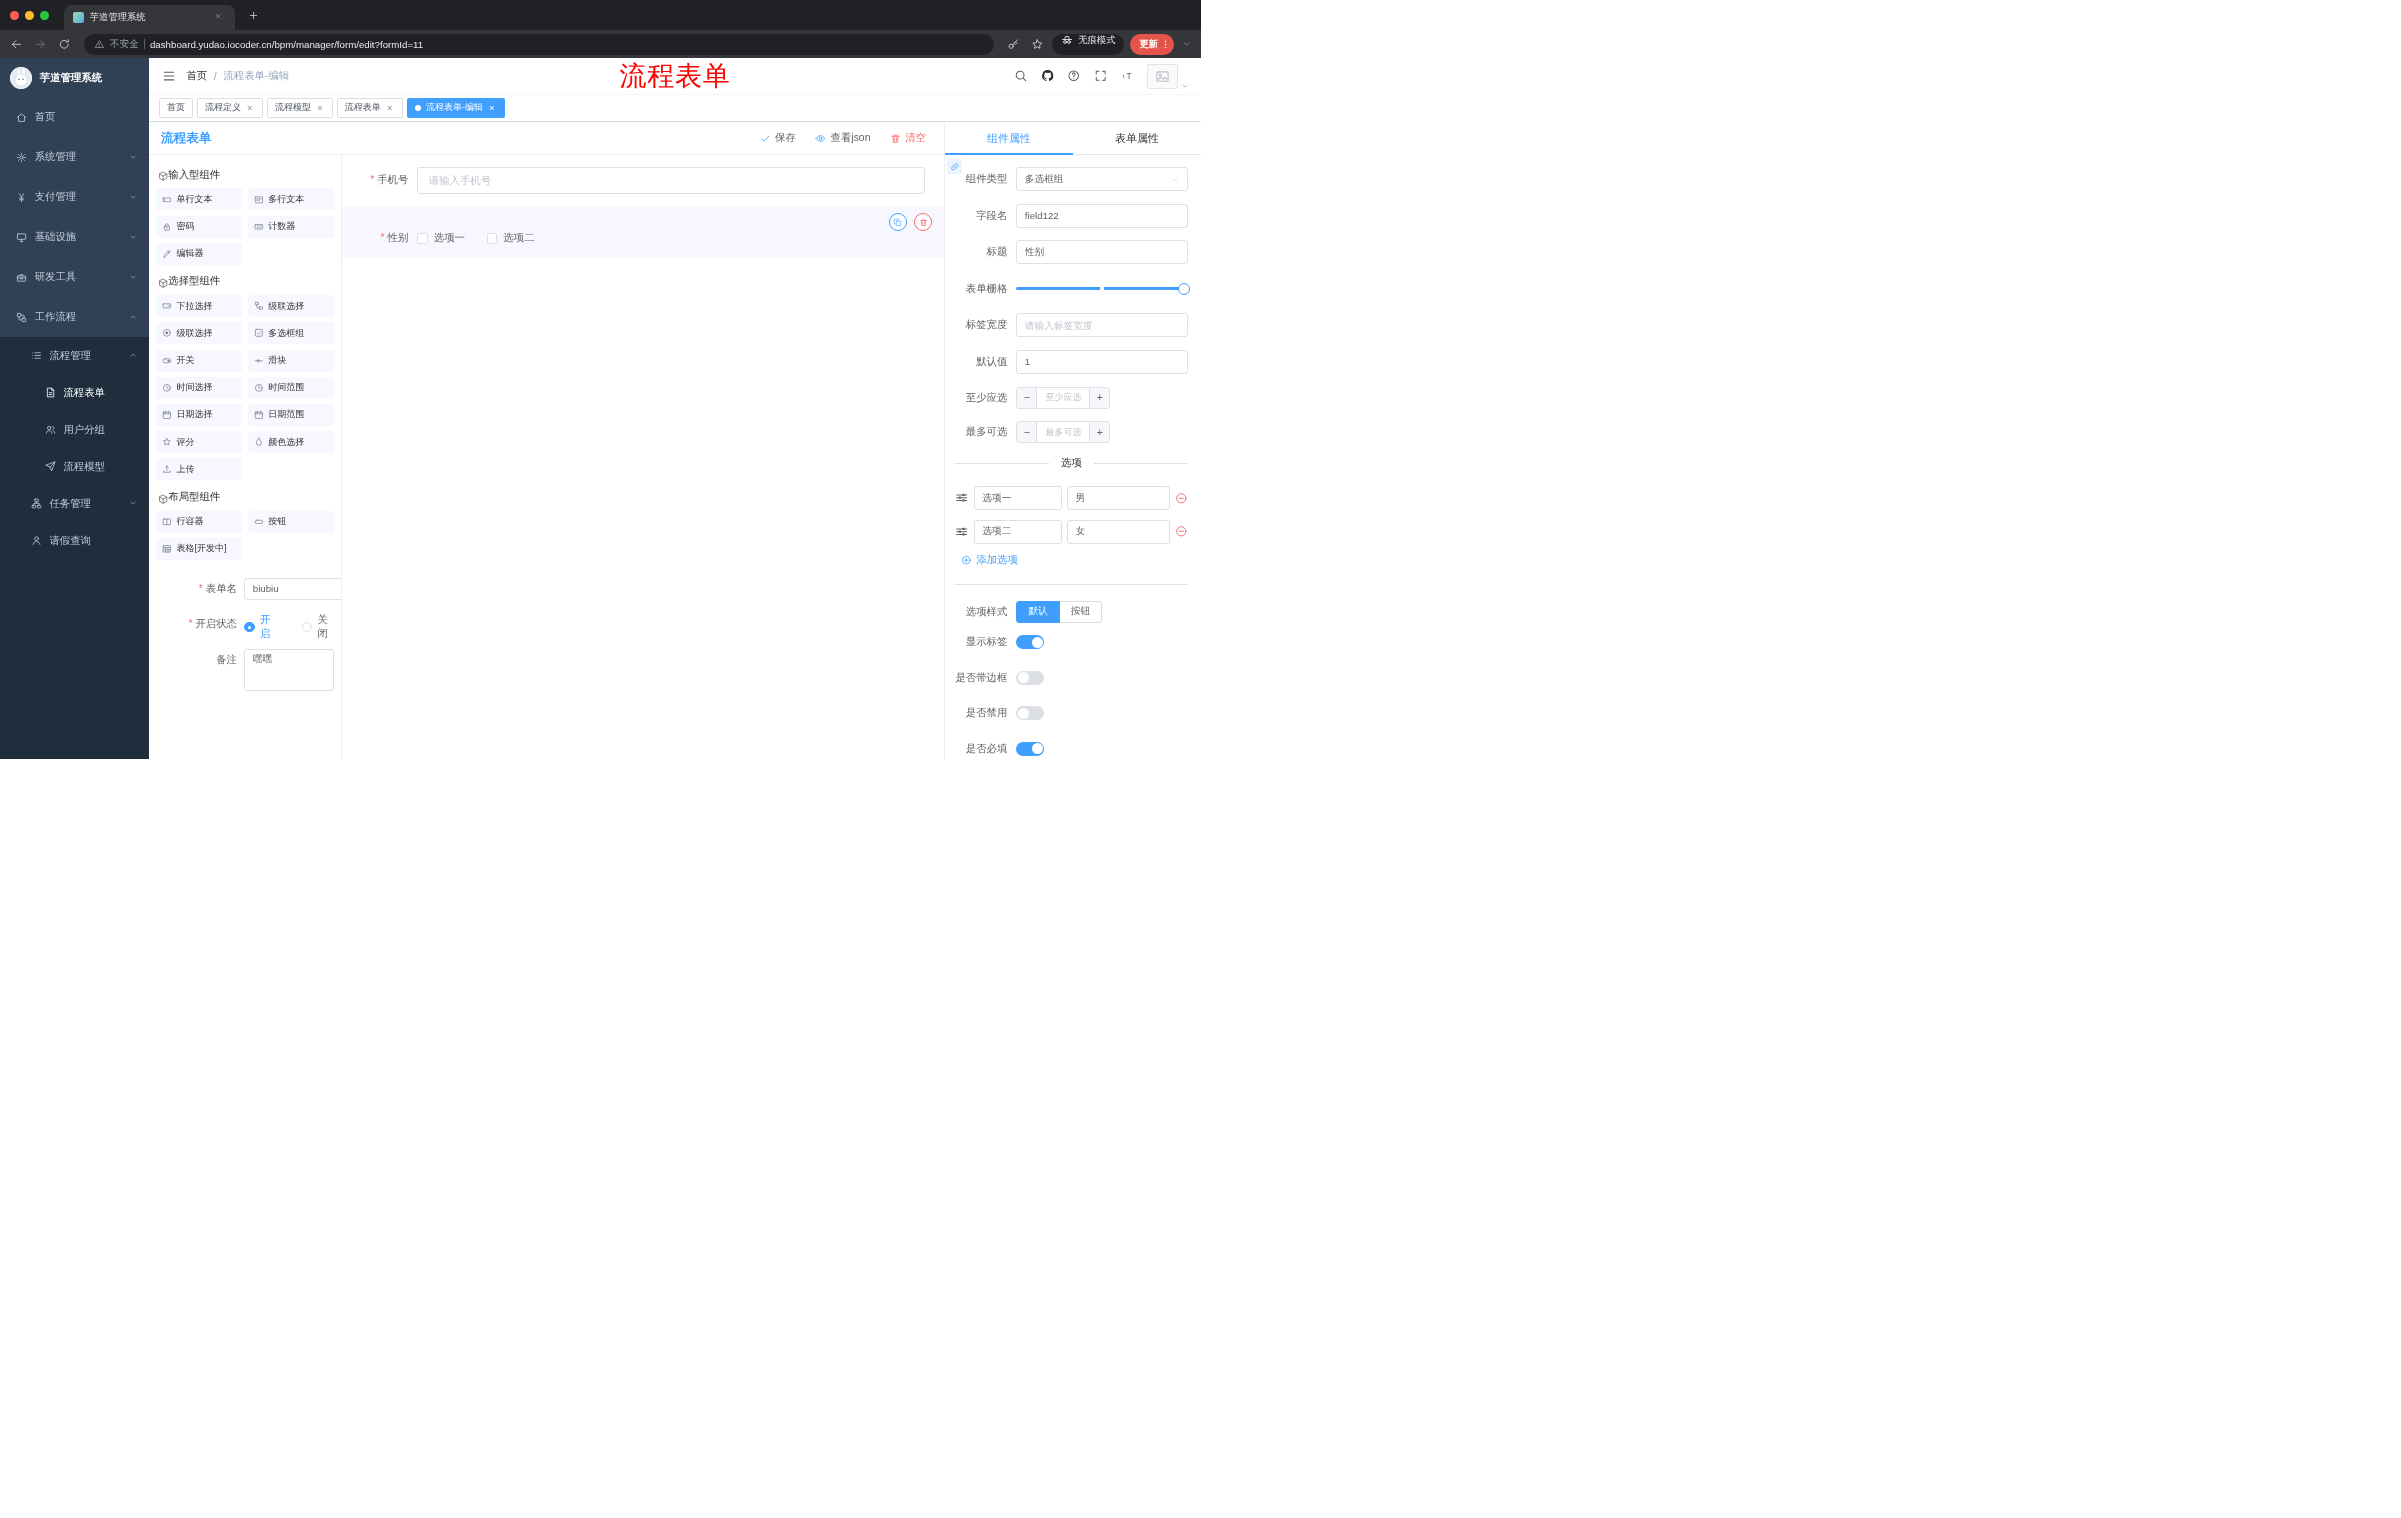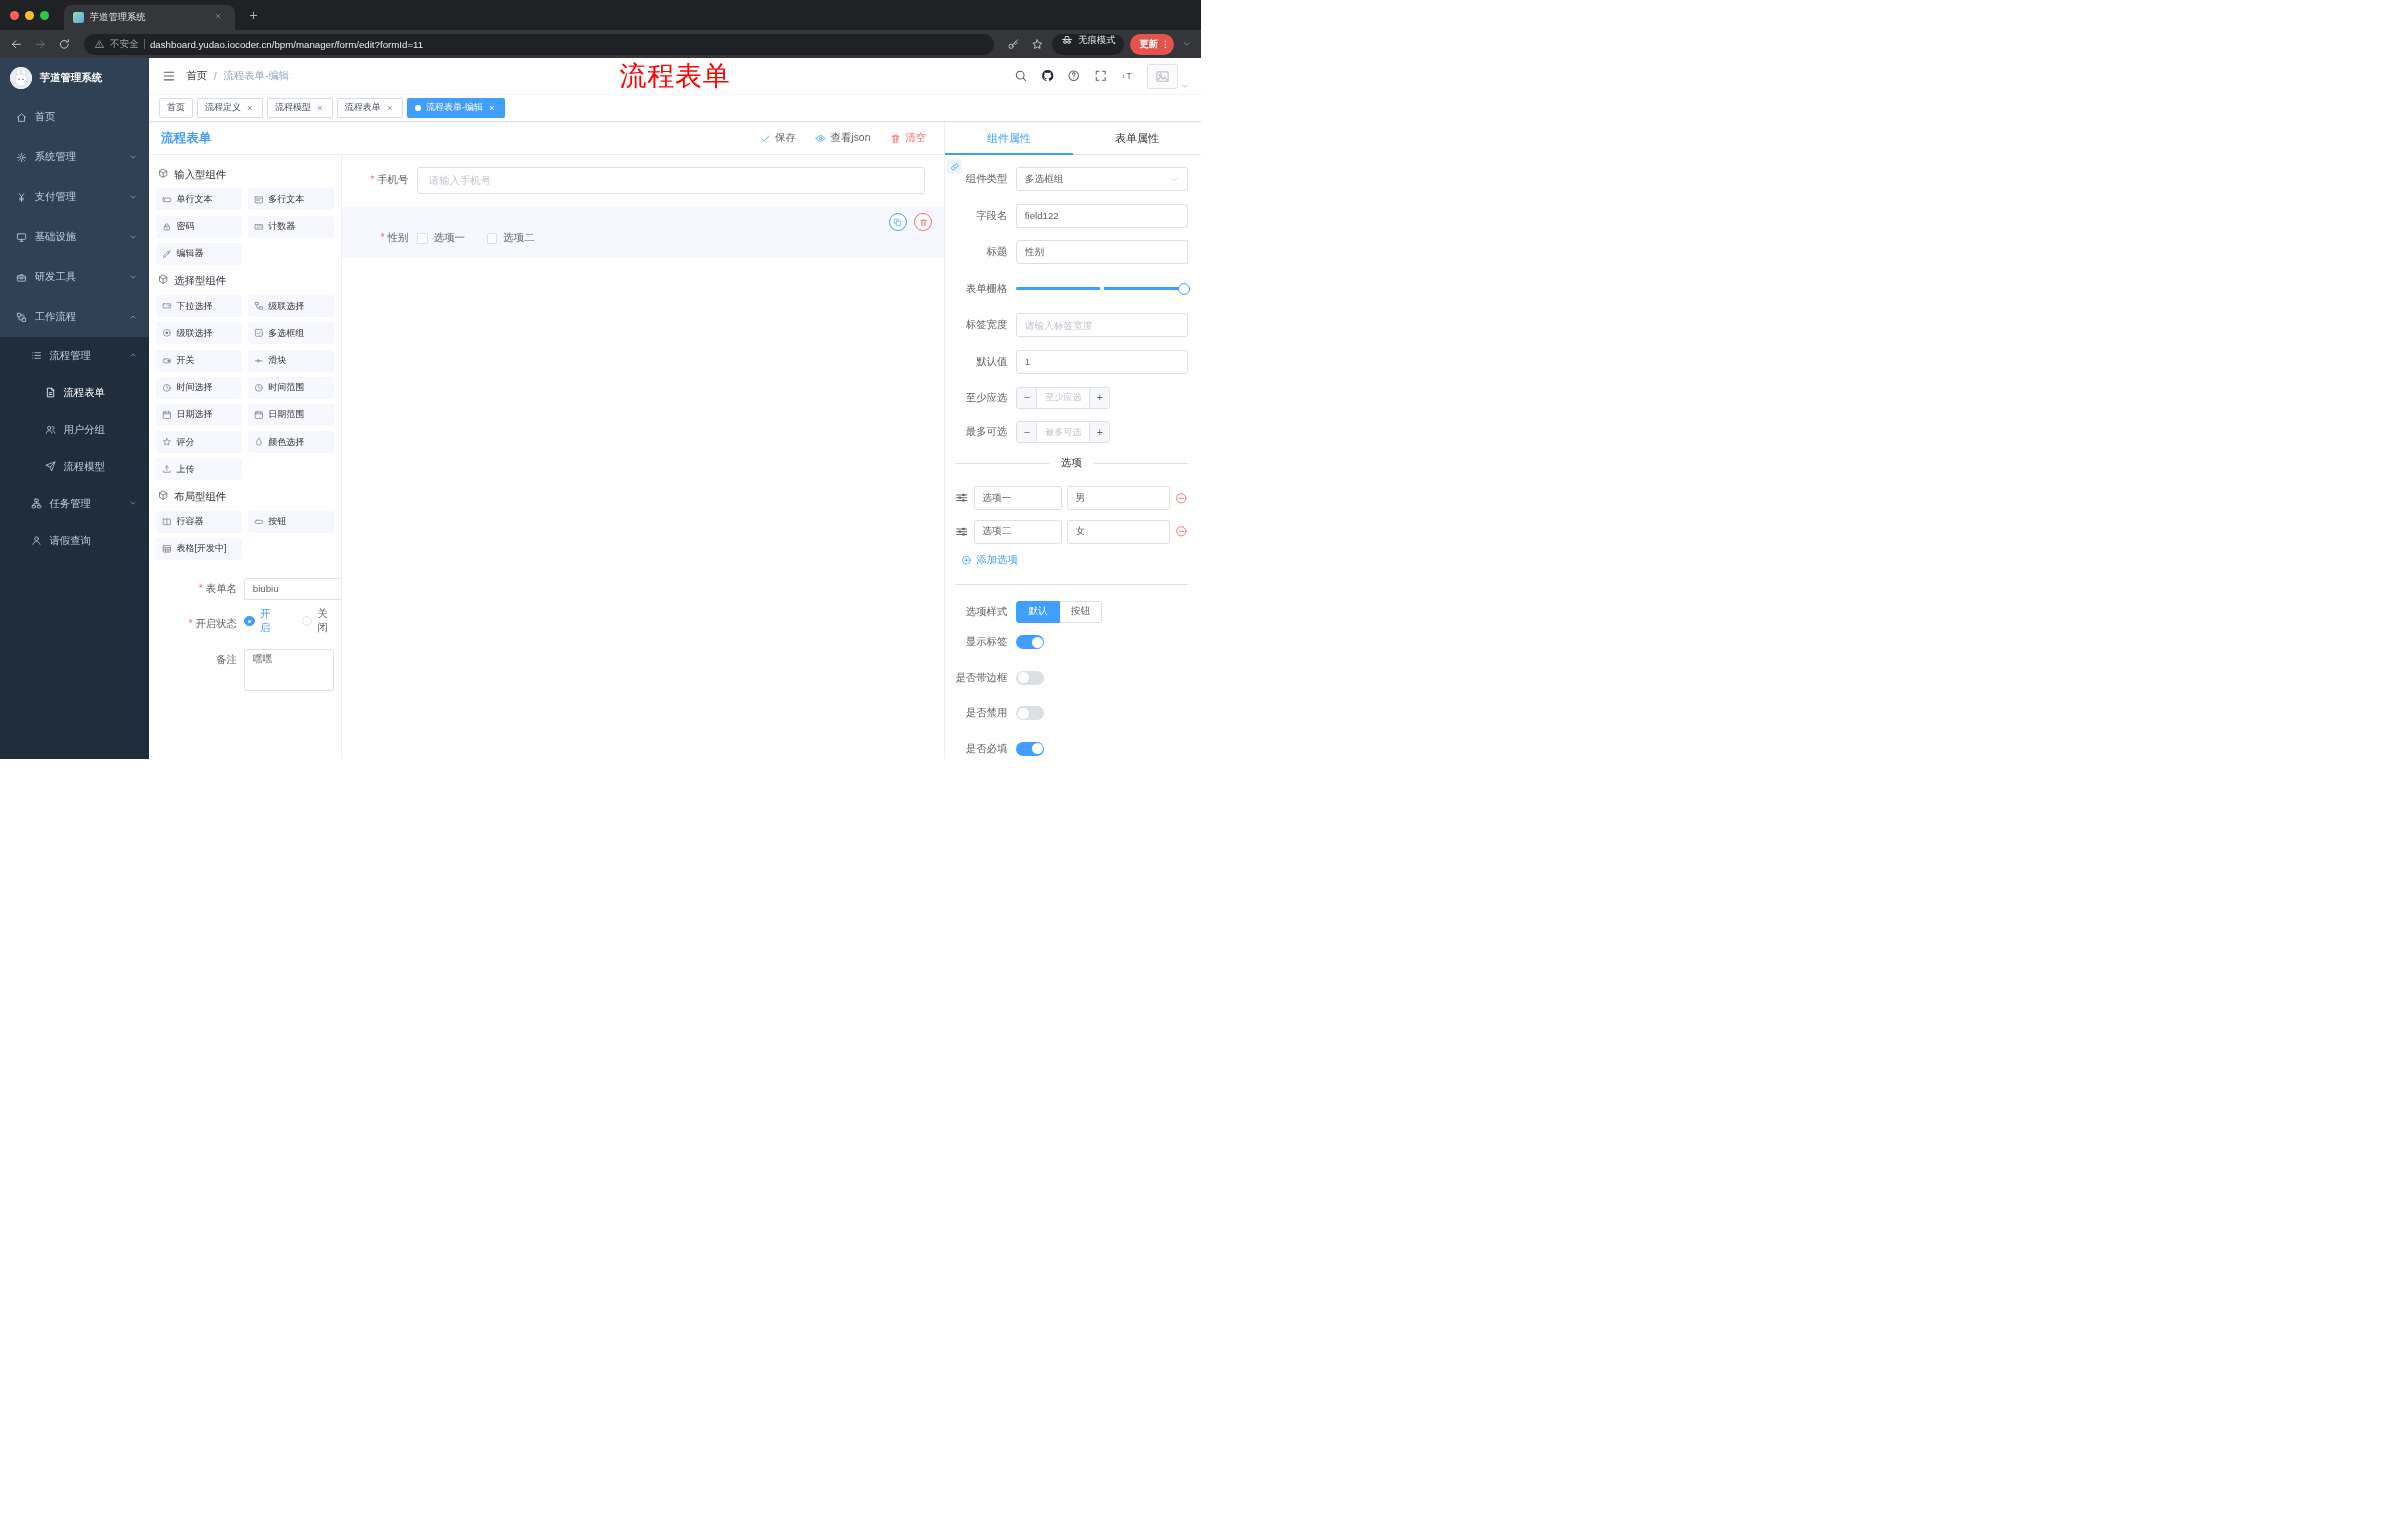--- a/index.html
+++ b/index.html
@@ -82,31 +82,31 @@
 .designer-header{height:33px;display:flex;align-items:center;padding:0 12px;border-bottom:0.7px solid #ebeef5;flex-shrink:0;}
 .designer-title{color:#409eff;font-size:12.6px;font-weight:bold;}
 .designer-actions{margin-left:auto;display:flex;align-items:center;gap:19.3px;padding-right:6px;font-size:10.4px;}
 .d-action{display:flex;align-items:center;gap:4.5px;cursor:pointer;color:#606266;}
 .d-action .ic{width:11px;height:11px;}
 .d-action.save .ic,.d-action.json .ic{color:#409eff;}
 .d-action.clear{color:#f56c6c;}
 .designer-body{flex:1;display:flex;min-height:0;}
 
 .components{width:193px;border-right:0.7px solid #ebeef5;padding:3px 7.4px 0;flex-shrink:0;overflow:hidden;font-size:9px;}
-.group-title{display:flex;align-items:flex-start;gap:6px;font-size:10.4px;color:#2b2f36;margin:9.7px 1.5px 6.7px;}
+.group-title{display:flex;align-items:flex-end;gap:0;font-size:10.4px;color:#2b2f36;margin:9.7px 1.5px 6.7px;}
 .group-title .ic{width:10.4px;height:10.4px;color:#666;}
 .chips{display:grid;grid-template-columns:1fr 1fr;gap:5.2px 6px;}
 .chip{height:22px;background:#f6f7ff;border-radius:2.2px;display:flex;align-items:center;gap:4.5px;padding:0 6px;color:#333;cursor:move;overflow:hidden;white-space:nowrap;}
 .chip .ic{width:9.7px;height:9.7px;color:#7a7f87;}
 .meta{margin-top:18px;font-size:10.4px;color:#606266;margin-left:32px;}
 .meta-row{display:flex;margin-bottom:13.4px;align-items:flex-start;}
 .meta-label{width:56px;flex-shrink:0;text-align:right;padding-right:7.4px;line-height:22px;font-size:10.4px;color:#606266;}
 .required::before{content:"*";color:#f56c6c;margin-right:3px;}
 .meta-input{width:111px;height:22px;border:0.7px solid #dcdfe6;border-radius:3px;padding:0 7.4px;font-size:9.7px;color:#606266;font-family:inherit;outline:none;background:#fff;}
-.meta-radios{display:flex;align-items:flex-end;gap:26px;height:22px;}
+.meta-radios{display:flex;align-items:flex-start;gap:26px;height:22px;}
 .radio{display:flex;align-items:center;gap:5.2px;cursor:pointer;}
 .radio-dot{width:10.4px;height:10.4px;border-radius:50%;border:0.7px solid #dcdfe6;background:#fff;position:relative;flex-shrink:0;}
 .radio-dot.on{border-color:#409eff;background:#409eff;}
 .radio-dot.on::after{content:"";position:absolute;left:3px;top:3px;width:3px;height:3px;border-radius:50%;background:#fff;}
 .radio-label{font-size:10.4px;color:#606266;}
 .radio-label.on{color:#409eff;}
 .meta-textarea{width:111px;height:42px;border:0.7px solid #dcdfe6;border-radius:3px;padding:3.7px 7.4px;font-size:9.7px;color:#606266;font-family:inherit;resize:none;outline:none;}
 
 .canvas{flex:1;padding:10.4px 0 0;min-width:0;background:#fff;}
 .field-row{display:flex;align-items:center;min-height:30px;}

